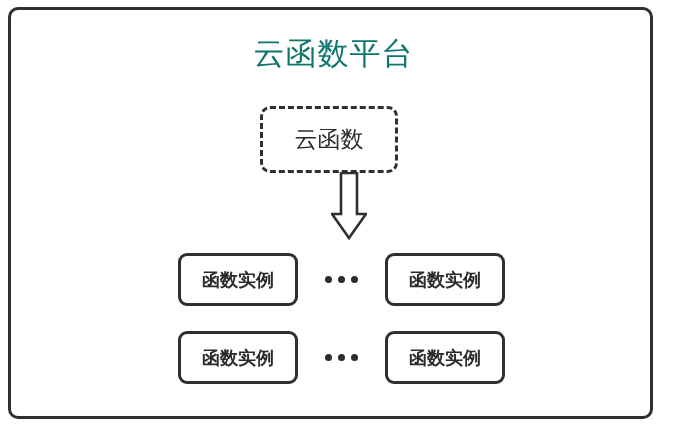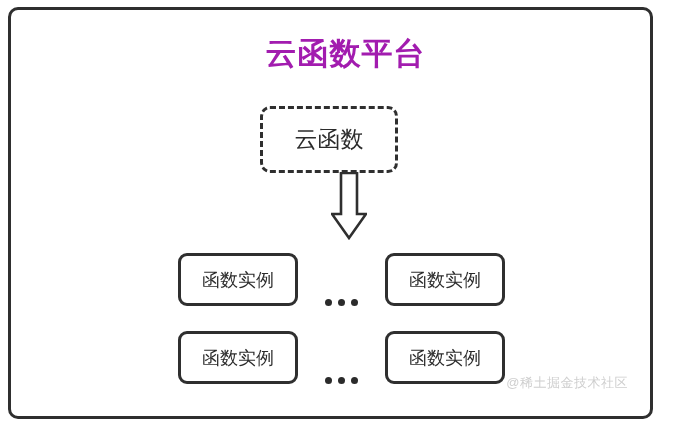--- a/index.html
+++ b/index.html
@@ -30,27 +30,27 @@
     height: 412px;
     border: 3px solid #2f2f2f;
     border-radius: 10px;
     background: #ffffff;
     box-sizing: border-box;
   }
 
   
   #platform-title {
     position: absolute;
-    left: 12px;
+    left: 0;
     top: 24px;
     width: 645px;
     text-align: center;
     font-size: 31px;
-    font-weight: bold;
-    color: #a21caf;
+    font-weight: normal;
+    color: #0f766e;
     letter-spacing: 1px;
     line-height: 40px;
     white-space: nowrap;
   }
 
   
   #cloud-function-box {
     position: absolute;
     left: 249px;
     top: 96px;
@@ -80,22 +80,23 @@
     height: 68px;
   }
 
   
   .instance-row {
     position: absolute;
     left: 167px;
     width: 327px;
     height: 53px;
     display: flex;
-    align-items: flex-end;
+    align-items: center;
     justify-content: space-between;
+    font-weight: bold;
   }
   #instance-row-0 { top: 243px; }
   #instance-row-1 { top: 321px; }
 
   .instance-box {
     width: 120px;
     height: 53px;
     border: 3px solid #2f2f2f;
     border-radius: 9px;
     background: #ffffff;
@@ -176,16 +177,15 @@
       <div class="ellipsis">
         <span class="dot"></span>
         <span class="dot"></span>
         <span class="dot"></span>
       </div>
       <div class="instance-box">
         <span class="node-label">函数实例</span>
       </div>
     </div>
 
-    <div id="watermark">@稀土掘金技术社区</div>
 
   </div>
 </div>
 
 </body></html>

